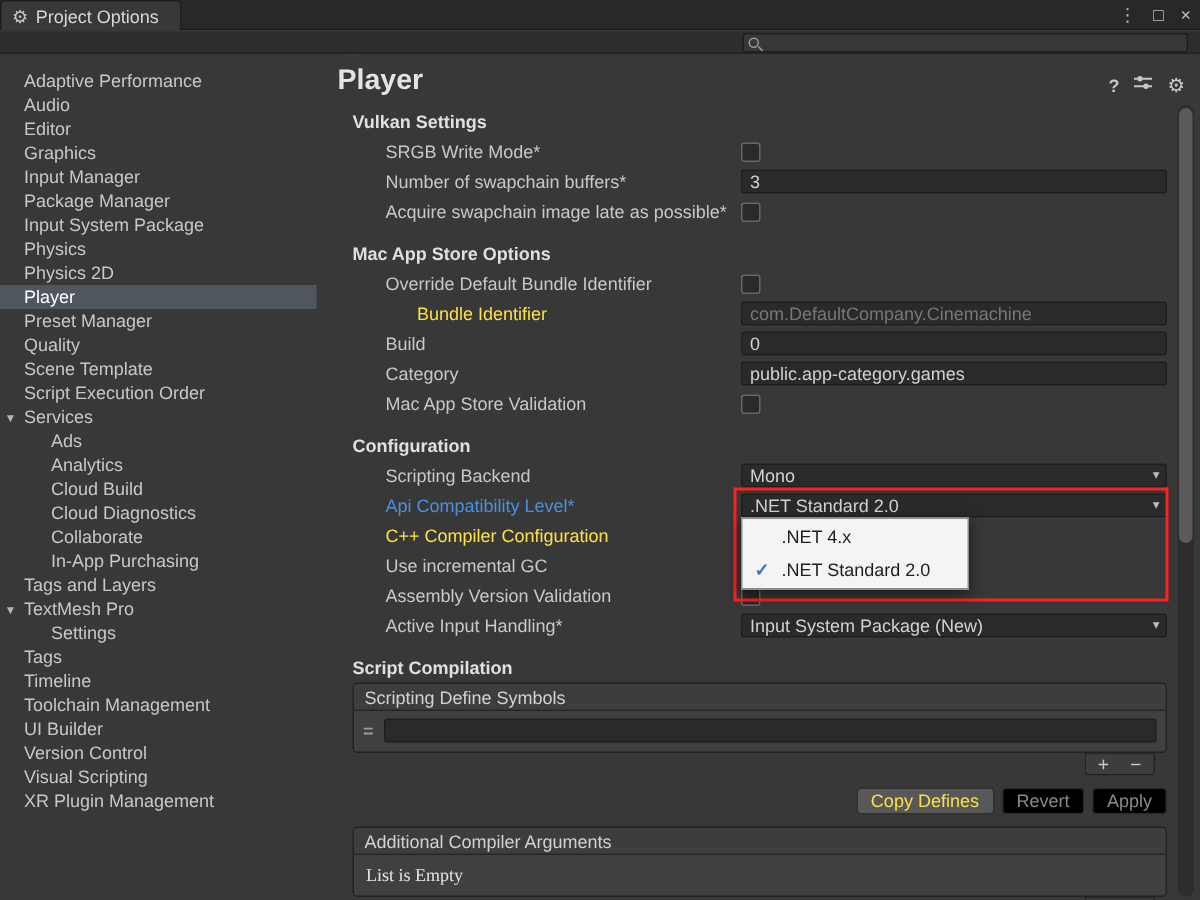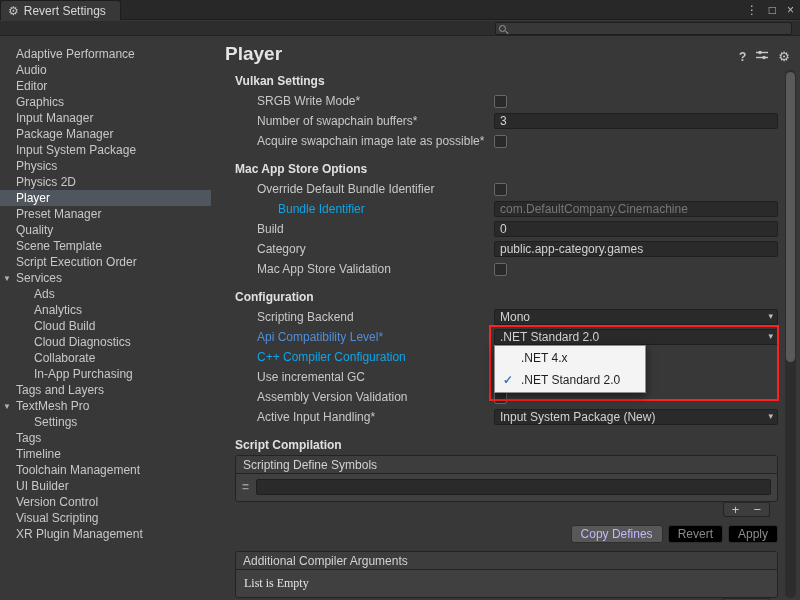--- a/index.html
+++ b/index.html
@@ -35,21 +35,21 @@
   .help-glyph { font-weight:bold; font-size:12px; }
   .gear2 { font-size:13px; }
   .vscroll { position:absolute; right:4px; top:33px; bottom:2px; width:11px; background:#2d2d2d; border-radius:6px; }
   .vscroll .thumb { position:absolute; left:1px; right:1px; top:2px; height:55%; background:#5a5a5a; border-radius:5px; }
   .body { position:absolute; top:34px; left:0; right:22px; }
   .sec-header { height:20px; line-height:20px; padding-left:24px; font-weight:bold; color:#e0e0e0; white-space:nowrap; }
   .spacer { height:8px; }
   .row { height:20px; display:flex; align-items:center; }
   .row .label { width:283px; padding-left:46px; white-space:nowrap; overflow:hidden; flex:none; color:#c8c8c8; }
   .row .label.sub { padding-left:67px; }
-  .row .label.disabled { color:#0ea5e9; }
+  .row .label.disabled { color:#fde047; }
   .row .label.blue { color:#4e8fdd; }
   .row .control { flex:1; display:flex; align-items:center; min-width:0; }
   .checkbox { width:13px; height:13px; background:#2a2a2a; border:1px solid #676767; border-radius:2px; flex:none; }
   input.textfield { flex:1; height:16px; background:#2a2a2a; border:1px solid #1f1f1f; border-radius:2px; color:#d2d2d2; font:12px "Liberation Sans",sans-serif; padding:0 5px; outline:none; min-width:0; }
   input.textfield.disabled { color:#777777; }
   .dropdown { flex:1; height:16px; background:#2a2a2a; border:1px solid #1f1f1f; border-radius:2px; display:flex; align-items:center; padding:0 16px 0 5px; position:relative; color:#d2d2d2; white-space:nowrap; overflow:hidden; }
   .dropdown .caret { position:absolute; right:4px; top:1px; font-size:9px; color:#bdbdbd; }
   
   .red-box { position:absolute; left:278px; top:254px; width:290px; height:76px; border:2px solid #ff2020; z-index:8; pointer-events:none; }
   .api-menu { position:absolute; left:283px; top:274px; width:152px; background:#f4f4f4; border:1px solid #8d8d8d; box-shadow:0 3px 9px rgba(0,0,0,.55); z-index:9; padding:1px 0; }
@@ -58,31 +58,31 @@
   
   .list-box { margin-left:24px; border:1px solid #232323; border-radius:3px; background:#404040; }
   .list-header { height:18px; line-height:18px; padding-left:7px; background:#3d3d3d; border-bottom:1px solid #232323; border-radius:3px 3px 0 0; color:#d2d2d2; }
   .list-body { padding:5px 6px 6px 6px; display:flex; align-items:center; }
   .list-body.textonly { padding:6px 0 6px 8px; color:#e5e5e5;font-family:Liberation Serif, serif; }
   .drag-handle { width:14px; color:#9a9a9a; font-weight:bold; flex:none; }
   .list-footer { display:flex; justify-content:flex-end; padding-right:8px; margin-left:24px; }
   .footer-bar { background:#3d3d3d; border:1px solid #232323; border-top:1px solid #2a2a2a; border-radius:0 0 3px 3px; padding:0 8px; height:15px; display:flex; gap:14px; align-items:center; }
   .footer-btn { color:#c8c8c8; font-size:13px; line-height:13px; cursor:default; }
   .btn-row { display:flex; justify-content:flex-end; gap:5px; margin:8px 0 8px 24px; }
-  .btn { background:#585858; border:1px solid #2e2e2e; border-radius:3px; height:18px; line-height:16px; padding:0 9px; color:#c4b5fd; white-space:nowrap; }
+  .btn { background:#585858; border:1px solid #2e2e2e; border-radius:3px; height:18px; line-height:16px; padding:0 9px; color:#fde047; white-space:nowrap; }
   .btn.disabled { background:#000000; color:#8b8b8b; }
   .sliders-icon { display:inline-block; }
 </style>
 </head>
 <body>
 
 <div class="titlebar">
   <div class="tab">
     <span class="gear-glyph">⚙</span>
-    <span>Revert Settings</span>
+    <span>Project Options</span>
   </div>
   <div class="win-icons">
     <span>⋮</span>
     <span>□</span>
     <span>×</span>
   </div>
 </div>
 
 <div class="toolbar">
   <div class="search">

